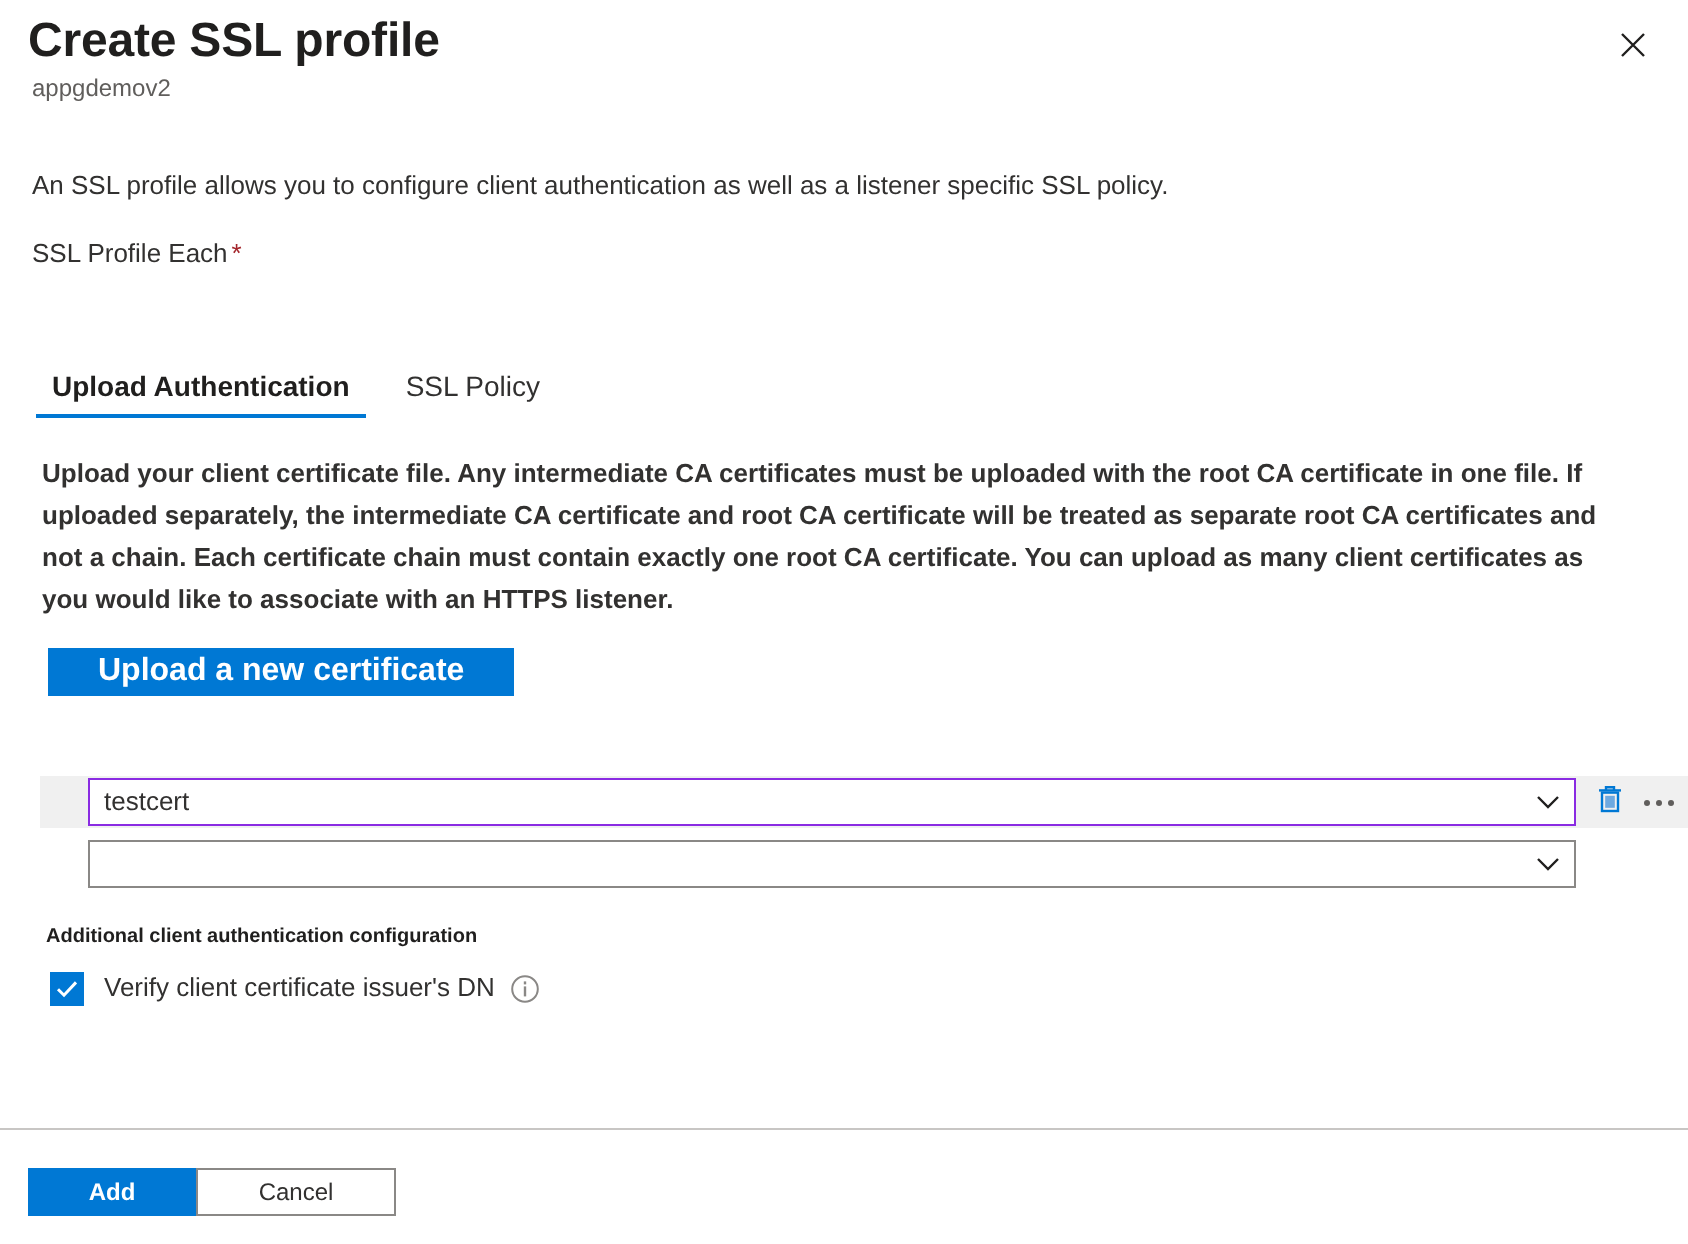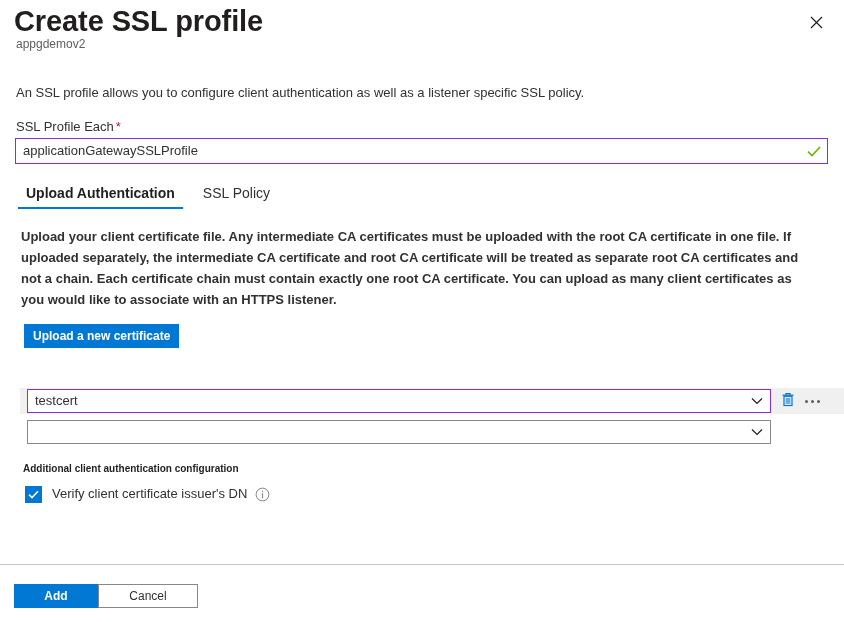--- a/index.html
+++ b/index.html
@@ -20,21 +20,21 @@
   
   .blade-header {
     position: absolute;
     left: 0; top: 0; right: 0;
     height: 66px;
   }
   .page-title {
     position: absolute;
     left: 14px;
     top: 6px;
-    font-size: 29px;
+    font-size: 24px;
     font-weight: 600;
     letter-spacing: -0.1px;
     color: #201f1e;
     line-height: 30px;
   }
   .page-subtitle {
     position: absolute;
     left: 16px;
     top: 36px;
     font-size: 12px;
@@ -165,26 +165,26 @@
     color: #323130;
     font-weight: bold;
   }
 
   
   .upload-button {
     position: absolute;
     left: 24px;
     top: 258px;
     height: 24px;
-    padding: 0 8px;
+    padding: 0 24px;
     background: #0078d4;
     color: #ffffff;
     border: 1px solid #0078d4;
     font-family: "Liberation Sans", sans-serif;
-    font-size: 12px;
+    font-size: 16px;
     font-weight: 600;
     cursor: pointer;
     line-height: 22px;
   }
 
   .certificates-label {
     position: absolute;
     left: 38px;
     top: 304px;
     font-size: 13px;
@@ -210,21 +210,21 @@
     top: 353px;
     background: transparent;
   }
   .cert-select {
     position: relative;
     box-sizing: border-box;
     height: 24px;
     background: #ffffff;
     display: flex;
     align-items: center;
-    margin-left: 7px;
+    margin-left: 24px;
   }
   .cert-row.row-0 .cert-select {
     width: 744px;
     border: 1px solid #8a2be2;
   }
   .cert-row.row-1 .cert-select {
     width: 744px;
     border: 1px solid #8a8886;
   }
   .cert-select-value {
@@ -376,28 +376,20 @@
 </div>
 
 <div class="blade-body">
 
   <div class="intro-text">An SSL profile allows you to configure client authentication as well as a listener specific SSL policy.</div>
 
   <div class="field-label">
     <span>SSL Profile Each</span><span class="required-star">*</span>
   </div>
 
-  <div class="name-input-wrap">
-    <input class="name-input" type="text" value="applicationGatewaySSLProfile" style="">
-    <span class="valid-check">
-      <svg width="14" height="11" viewBox="0 0 14 11" aria-hidden="true">
-        <path d="M1 5.6 L5 9.6 L13 1" stroke="#6bb700" stroke-width="1.6" fill="none"></path>
-      </svg>
-    </span>
-  </div>
 
   <div class="tabs">
     <div class="tab is-active">
       <span>Upload Authentication</span>
     </div>
     <div class="tab">
       <span>SSL Policy</span>
     </div>
   </div>
 

